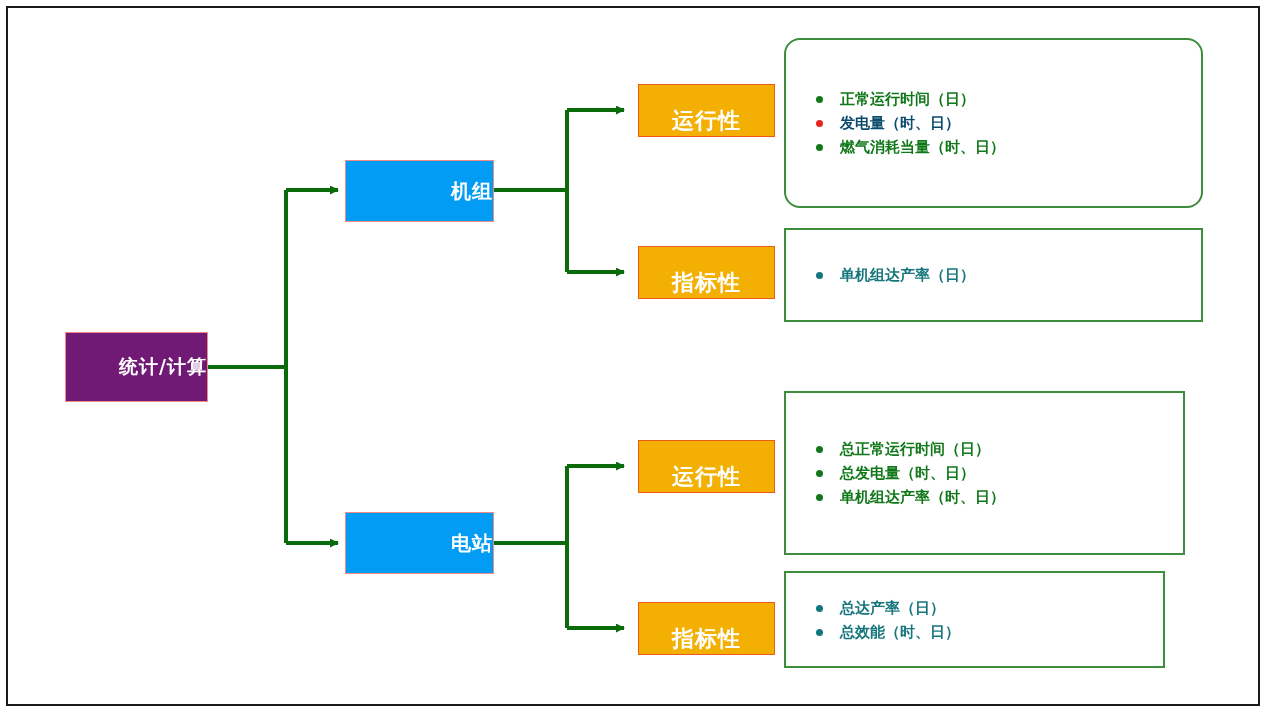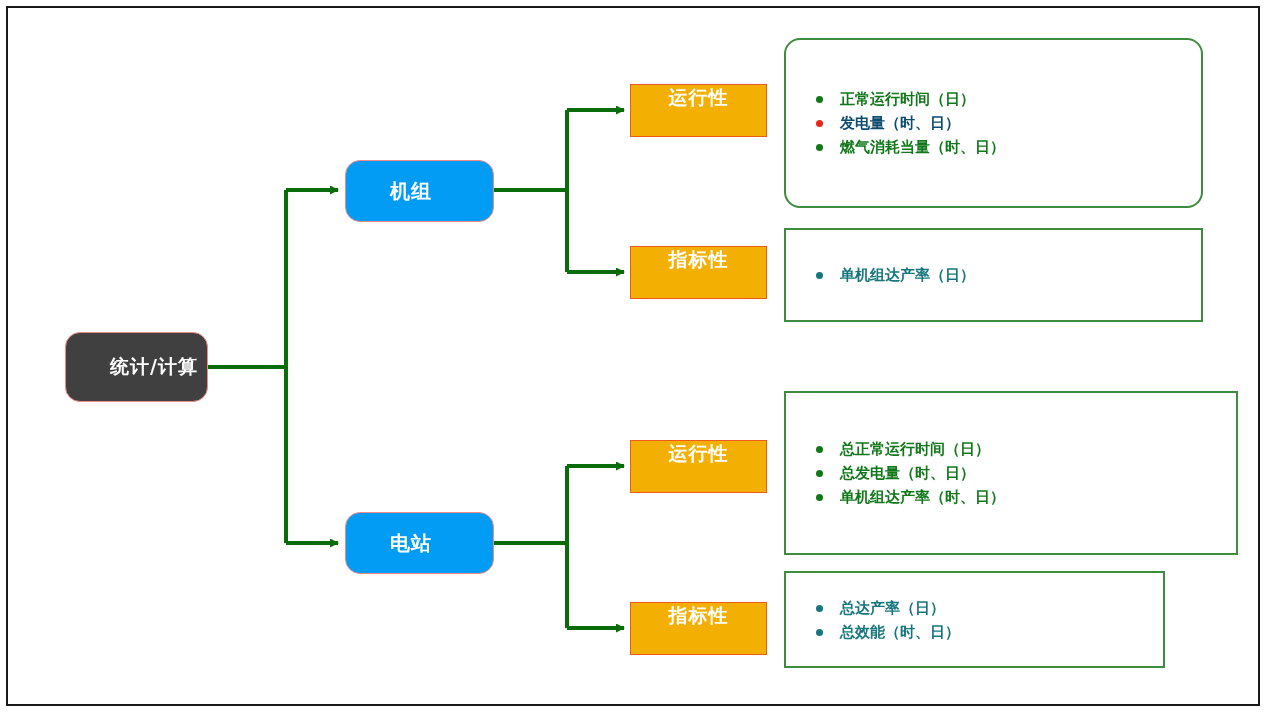--- a/index.html
+++ b/index.html
@@ -34,52 +34,53 @@
     width: 1268px;
     height: 714px;
     pointer-events: none;
   }
   
   .node {
     position: absolute;
     box-sizing: border-box;
     display: flex;
     align-items: center;
-    justify-content: flex-start;
-    border-radius: 15px;
+    justify-content: flex-end;
+    border-radius: 0;
     border: 1.5px solid #f08munge;
     color: #ffffff;
     font-weight: bold;
     letter-spacing: 1px;
     text-align: center;
     padding-left: 44px;
   }
   .node-root {
-    background: #404040;
+    background: #701a75;
     border: 1.5px solid #ef8b84;
     font-size: 19px;
   }
   .node-mid {
     background: #029cf5;
     border: 1.5px solid #ef8b84;
     font-size: 20px;
   }
   
   .box-orange {
     position: absolute;
     box-sizing: border-box;
     display: flex;
-    align-items: flex-start;
+    align-items: flex-end;
     justify-content: center;
     background: #f3b003;
     border: 1.5px solid #ef5a19;
     color: #ffffff;
     font-weight: bold;
-    font-size: 19px;
+    font-size: 22px;
     letter-spacing: 1px;
+    margin-left: 8px;
   }
   
   .panel {
     position: absolute;
     box-sizing: border-box;
     border: 2px solid #3e8c3e;
     background: #ffffff;
     display: flex;
     flex-direction: column;
     justify-content: center;
@@ -190,21 +191,21 @@
   </div>
 
   <div class="node node-mid" style="left:345px; top:512px; width:149px; height:62px;">
     <span>电站</span>
   </div>
 
   <div class="box-orange" style="left:630px; top:440px; width:137px; height:53px;">
     <span>运行性</span>
   </div>
 
-  <div class="panel" style="left:784px; top:391px; width:454px; height:164px;">
+  <div class="panel" style="left:784px; top:391px; width:401px; height:164px;">
     <ul>
       <li class="c-green">
         <span class="dot"></span>
         <span>总正常运行时间（日）</span>
       </li>
       <li class="c-green">
         <span class="dot"></span>
         <span>总发电量（时、日）</span>
       </li>
       <li class="c-green">

